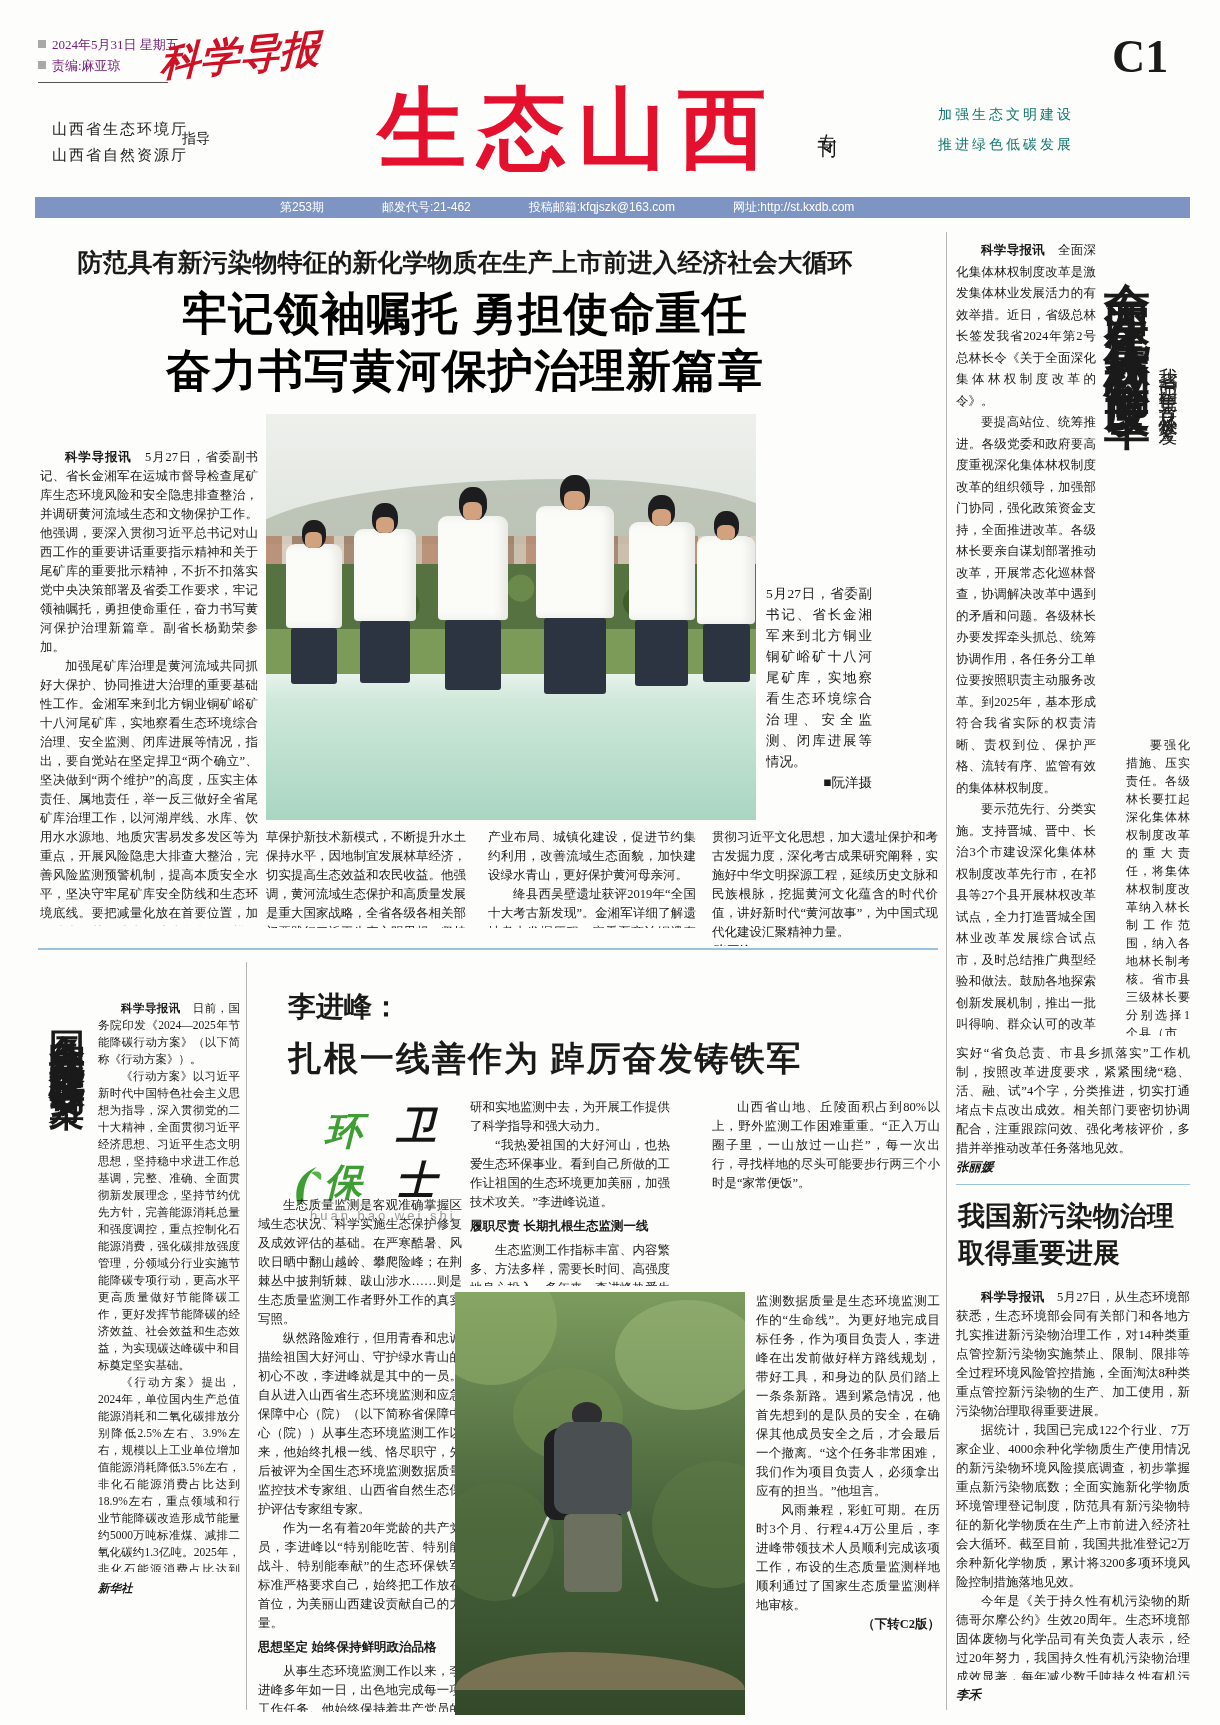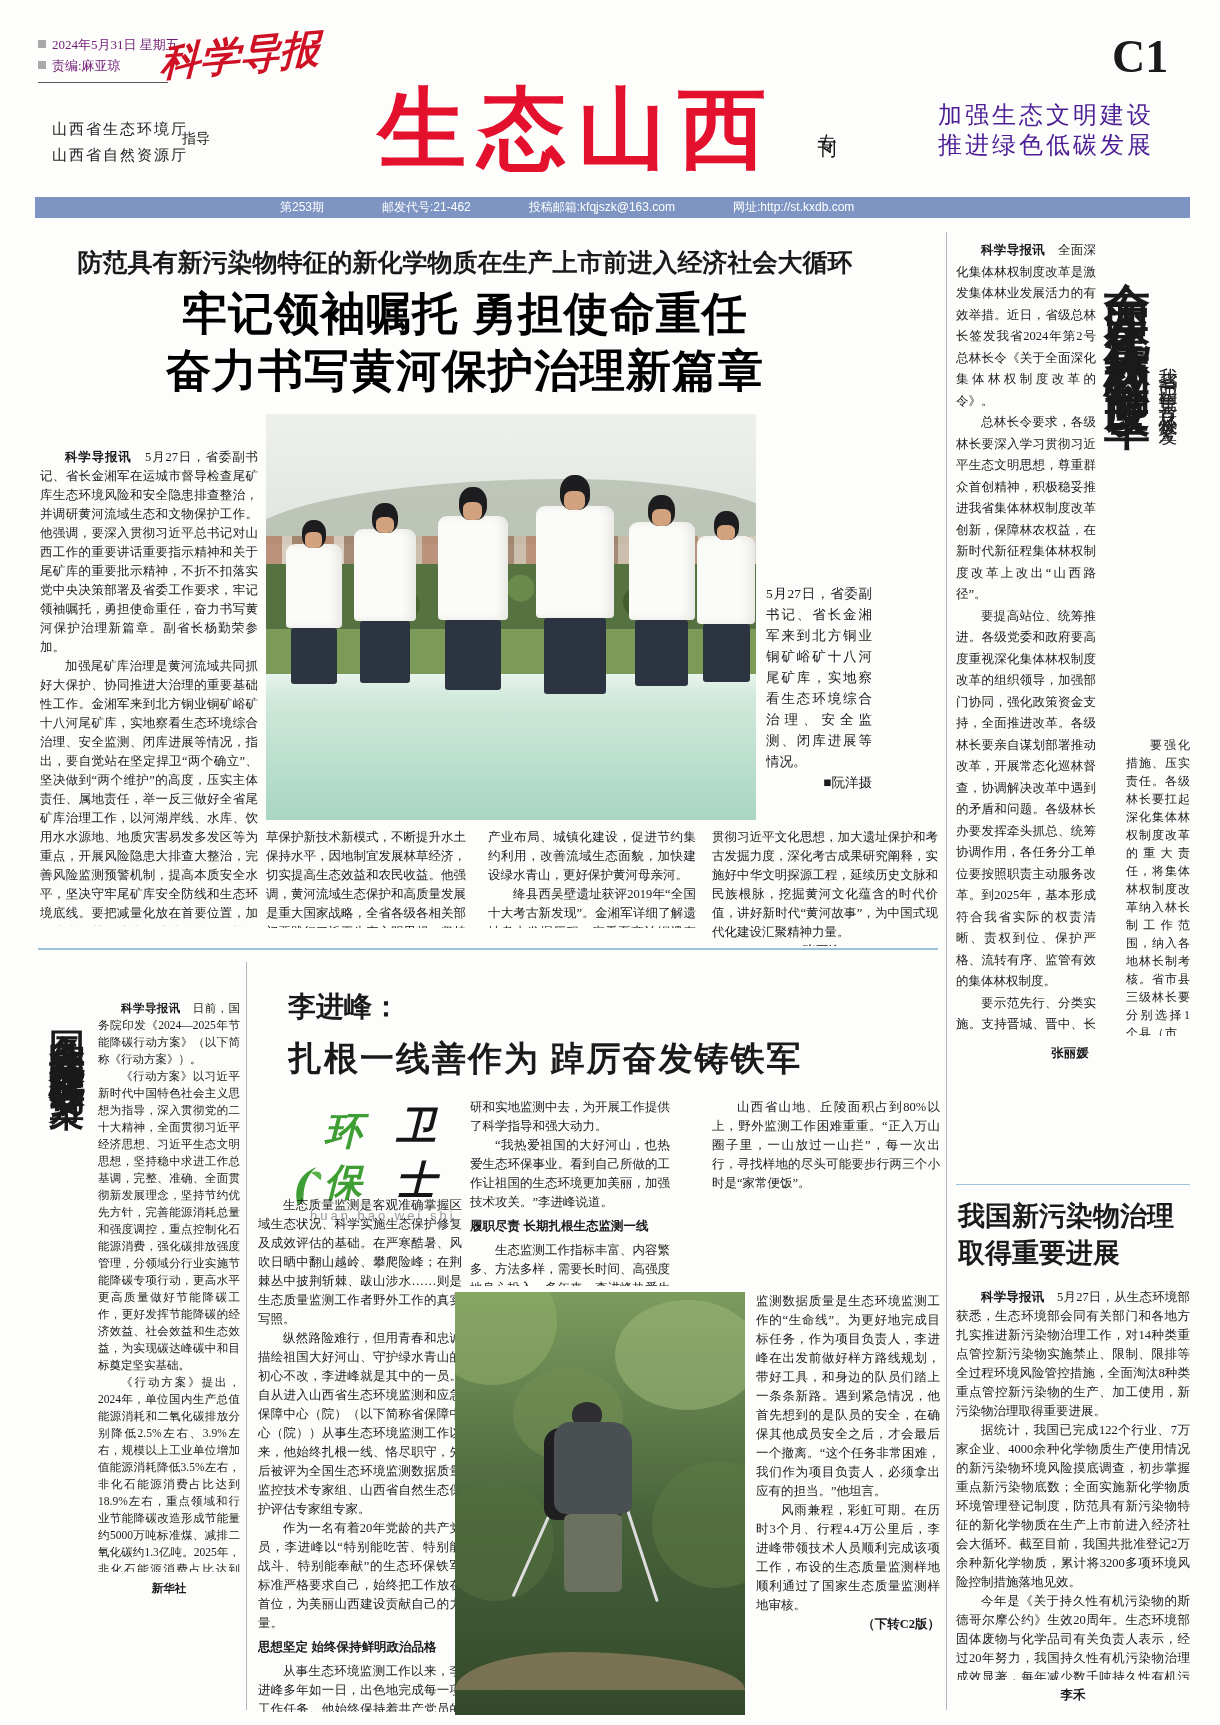--- a/index.html
+++ b/index.html
@@ -4,31 +4,31 @@
 <style>
   html,body{margin:0;padding:0;background:#9a9a9a;}
   #paper{position:relative;width:1220px;height:1725px;background:#fdfdfb;margin:0 auto;
          font-family:"Liberation Serif", serif;color:#1a1a1a;overflow:hidden;}
   .abs{position:absolute;}
   p{margin:0;text-indent:2em;}
   .jt{text-align:justify;text-justify:inter-character;overflow:hidden;}
   .noind{text-indent:0;}
   .sq{display:inline-block;width:8px;height:8px;background:#a9a9a9;margin-right:6px;vertical-align:1px;}
   .vert{writing-mode:vertical-rl;}
-  .byline{text-indent:0;text-align:center;font-weight:bold;padding-right:6px;}
+  .byline{text-indent:0;text-align:left;font-weight:bold;padding-right:6px;font-style:italic;}
   .subhead{text-indent:0;font-weight:bold;font-family:"Liberation Sans",sans-serif;margin:5px 0;}
   
   .dateline{font-size:13px;line-height:21px;color:#701a75;}
   .masthead{font-size:40px;font-weight:bold;font-style:italic;color:#cf1125;
             font-family:"Liberation Serif",serif;transform:rotate(-5deg) skewX(-6deg);}
   .orgs{font-size:15px;line-height:26px;letter-spacing:2px;}
   .bigtitle{font-size:88px;font-weight:bold;color:#e3112e;letter-spacing:12px;font-family:"Liberation Serif",serif;}
   .zk{font-size:19px;letter-spacing:6px;color:#111;}
   .c1{font-size:46px;font-weight:bold;font-family:"Liberation Serif",serif;}
-  .slogan{font-size:24px;line-height:30px;letter-spacing:3px;color:#4c1d95;}
+  .slogan{font-size:14px;line-height:30px;letter-spacing:3px;color:#0f766e;}
   .infobar{background:#7e95c3;color:#fff;font-size:12px;display:flex;align-items:center;
            padding-left:245px;gap:58px;font-family:"Liberation Sans",sans-serif;}
   
   .kicker{font-size:25px;font-weight:600;text-align:center;font-family:"Liberation Sans",sans-serif;}
   .mainhead{font-size:45px;font-weight:900;text-align:center;letter-spacing:1px;
             font-family:"Liberation Sans",sans-serif;color:#000;}
   .body125{font-size:12.5px;line-height:19px;}
   .body115{font-size:11.5px;line-height:17px;}
   .caption{font-size:13.5px;line-height:21px;}
   .hdiv{border-top:2px solid #9cc3de;}
@@ -248,31 +248,31 @@
   </div>
 
   <div class="abs jt body125" style="left:756px;top:1292px;width:184px;height:423px;">
     <p class="noind">监测数据质量是生态环境监测工作的“生命线”。为更好地完成目标任务，作为项目负责人，李进峰在出发前做好样方路线规划，带好工具，和身边的队员们踏上一条条新路。遇到紧急情况，他首先想到的是队员的安全，在确保其他成员安全之后，才会最后一个撤离。“这个任务非常困难，我们作为项目负责人，必须拿出应有的担当。”他坦言。</p>
     <p>风雨兼程，彩虹可期。在历时3个月、行程4.4万公里后，李进峰带领技术人员顺利完成该项工作，布设的生态质量监测样地顺利通过了国家生态质量监测样地审核。</p>
     <p class="noind" style="text-align:right;font-weight:bold;">（下转C2版）</p>
   </div>
 
   <div class="abs jt rcol" style="left:956px;top:240px;width:140px;height:798px;">
     <p><b>科学导报讯</b>　<span>全面深化集体林权制度改革是激发集体林业发展活力的有效举措。近日，省级总林长签发我省2024年第2号总林长令《关于全面深化集体林权制度改革的令》。</span></p>
-    <p>总林长令要求，各级林长要深入学习贯彻习近平生态文明思想，尊重群众首创精神，积极稳妥推进我省集体林权制度改革创新，保障林农权益，在新时代新征程集体林权制度改革上改出“山西路径”。</p>
     <p>要提高站位、统筹推进。各级党委和政府要高度重视深化集体林权制度改革的组织领导，加强部门协同，强化政策资金支持，全面推进改革。各级林长要亲自谋划部署推动改革，开展常态化巡林督查，协调解决改革中遇到的矛盾和问题。各级林长办要发挥牵头抓总、统筹协调作用，各任务分工单位要按照职责主动服务改革。到2025年，基本形成符合我省实际的权责清晰、责权到位、保护严格、流转有序、监管有效的集体林权制度。</p>
     <p>要示范先行、分类实施。支持晋城、晋中、长治3个市建设深化集体林权制度改革先行市，在祁县等27个县开展林权改革试点，全力打造晋城全国林业改革发展综合试点市，及时总结推广典型经验和做法。鼓励各地探索创新发展机制，推出一批叫得响、群众认可的改革举措，让群众有更多的获得感、幸福感。</p>
 
   </div>
   <div class="abs vert rtitle" style="left:1096px;top:246px;height:795px;">全面深化集体林权制度改革</div>
   <div class="abs vert rsub" style="left:1155px;top:352px;height:372px;">我省二〇二四年第二号总林长令签发</div>
   <div class="abs jt" style="left:1126px;top:736px;width:64px;height:300px;font-size:12px;line-height:18px;">
     <p>要强化措施、压实责任。各级林长要扛起深化集体林权制度改革的重大责任，将集体林权制度改革纳入林长制工作范围，纳入各地林长制考核。省市县三级林长要分别选择1个县（市、区）和1个乡（镇）作为林长联系点，落</p>
   </div>
   <div class="abs jt body125" style="left:956px;top:1044px;width:234px;height:132px;">
+    <p class="noind">实好“省负总责、市县乡抓落实”工作机制，按照改革进度要求，紧紧围绕“稳、活、融、试”4个字，分类推进，切实打通堵点卡点改出成效。相关部门要密切协调配合，注重跟踪问效、强化考核评价，多措并举推动改革任务落地见效。</p>
     <p class="byline">张丽媛</p>
   </div>
 
   <div class="abs thindiv" style="left:956px;top:1184px;width:234px;"></div>
 
   <div class="abs pollhead" style="left:958px;top:1198px;">
     <div>我国新污染物治理</div>
     <div>取得重要进展</div>
   </div>
   <div class="abs jt body125" style="left:956px;top:1288px;width:234px;height:392px;">

